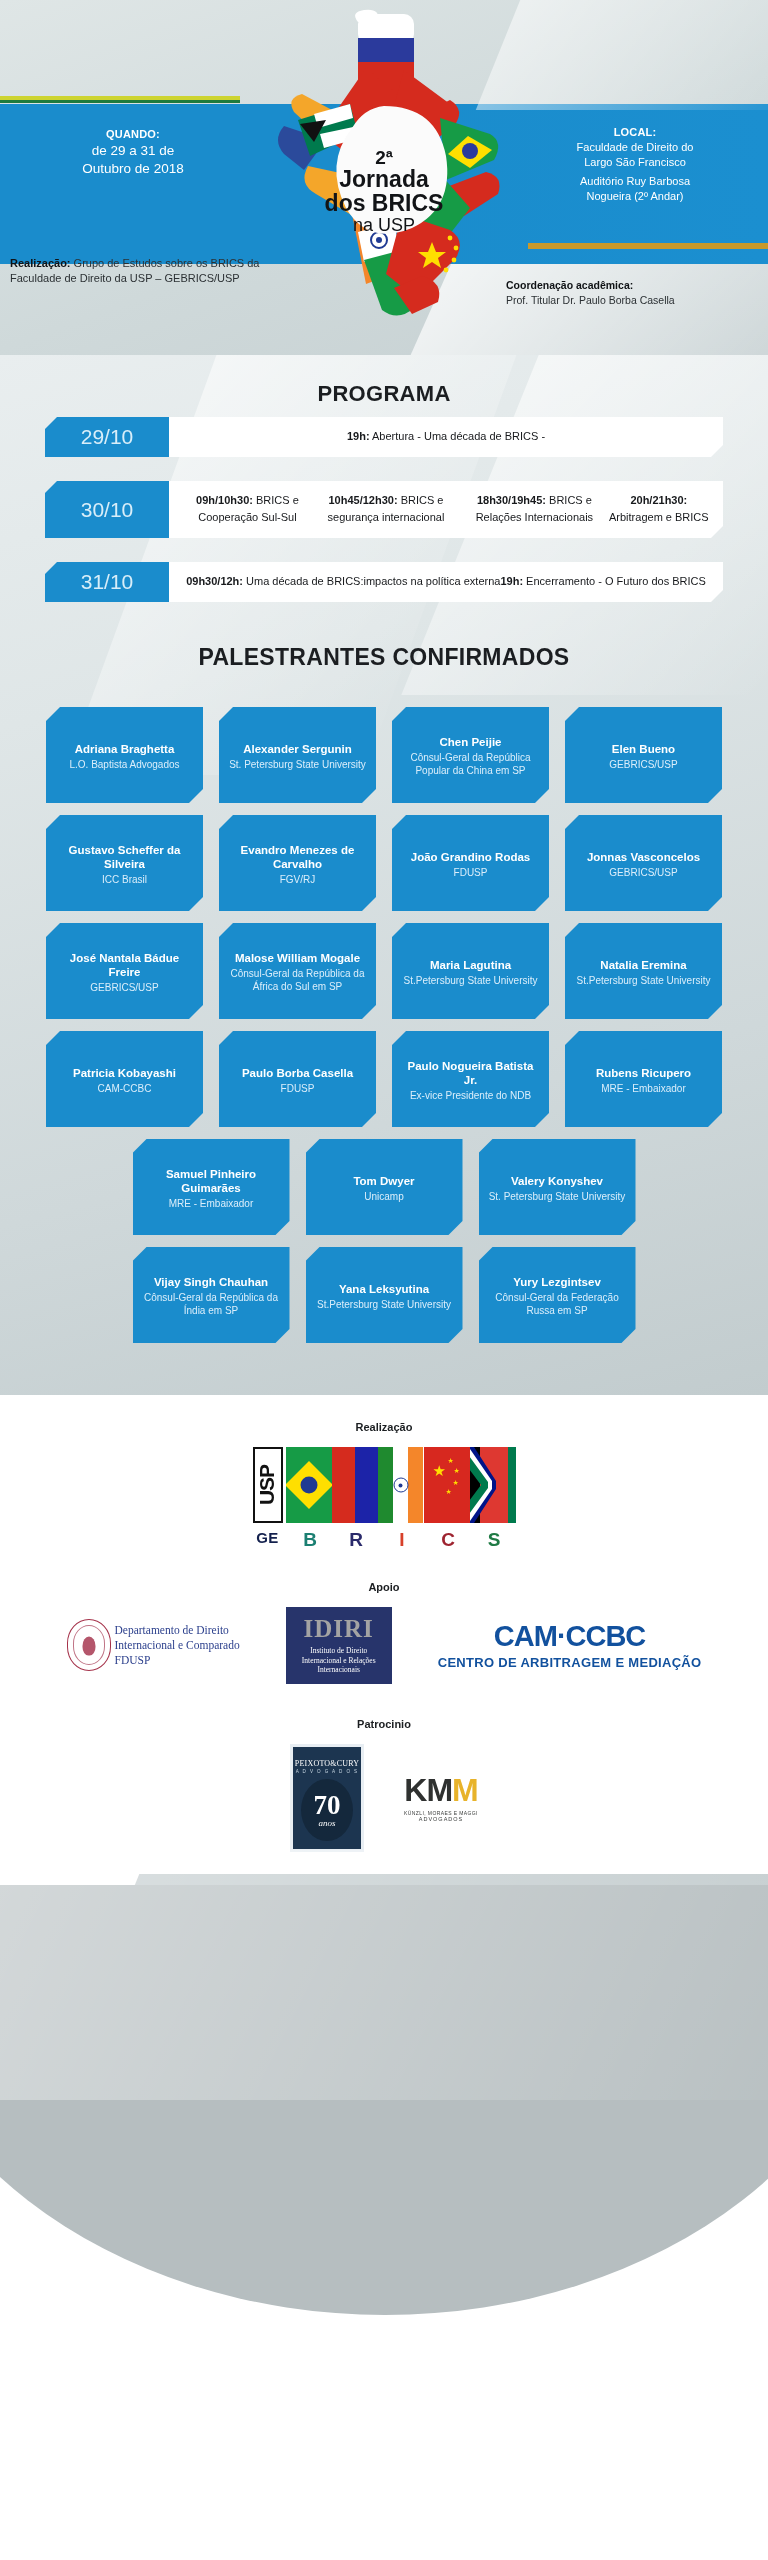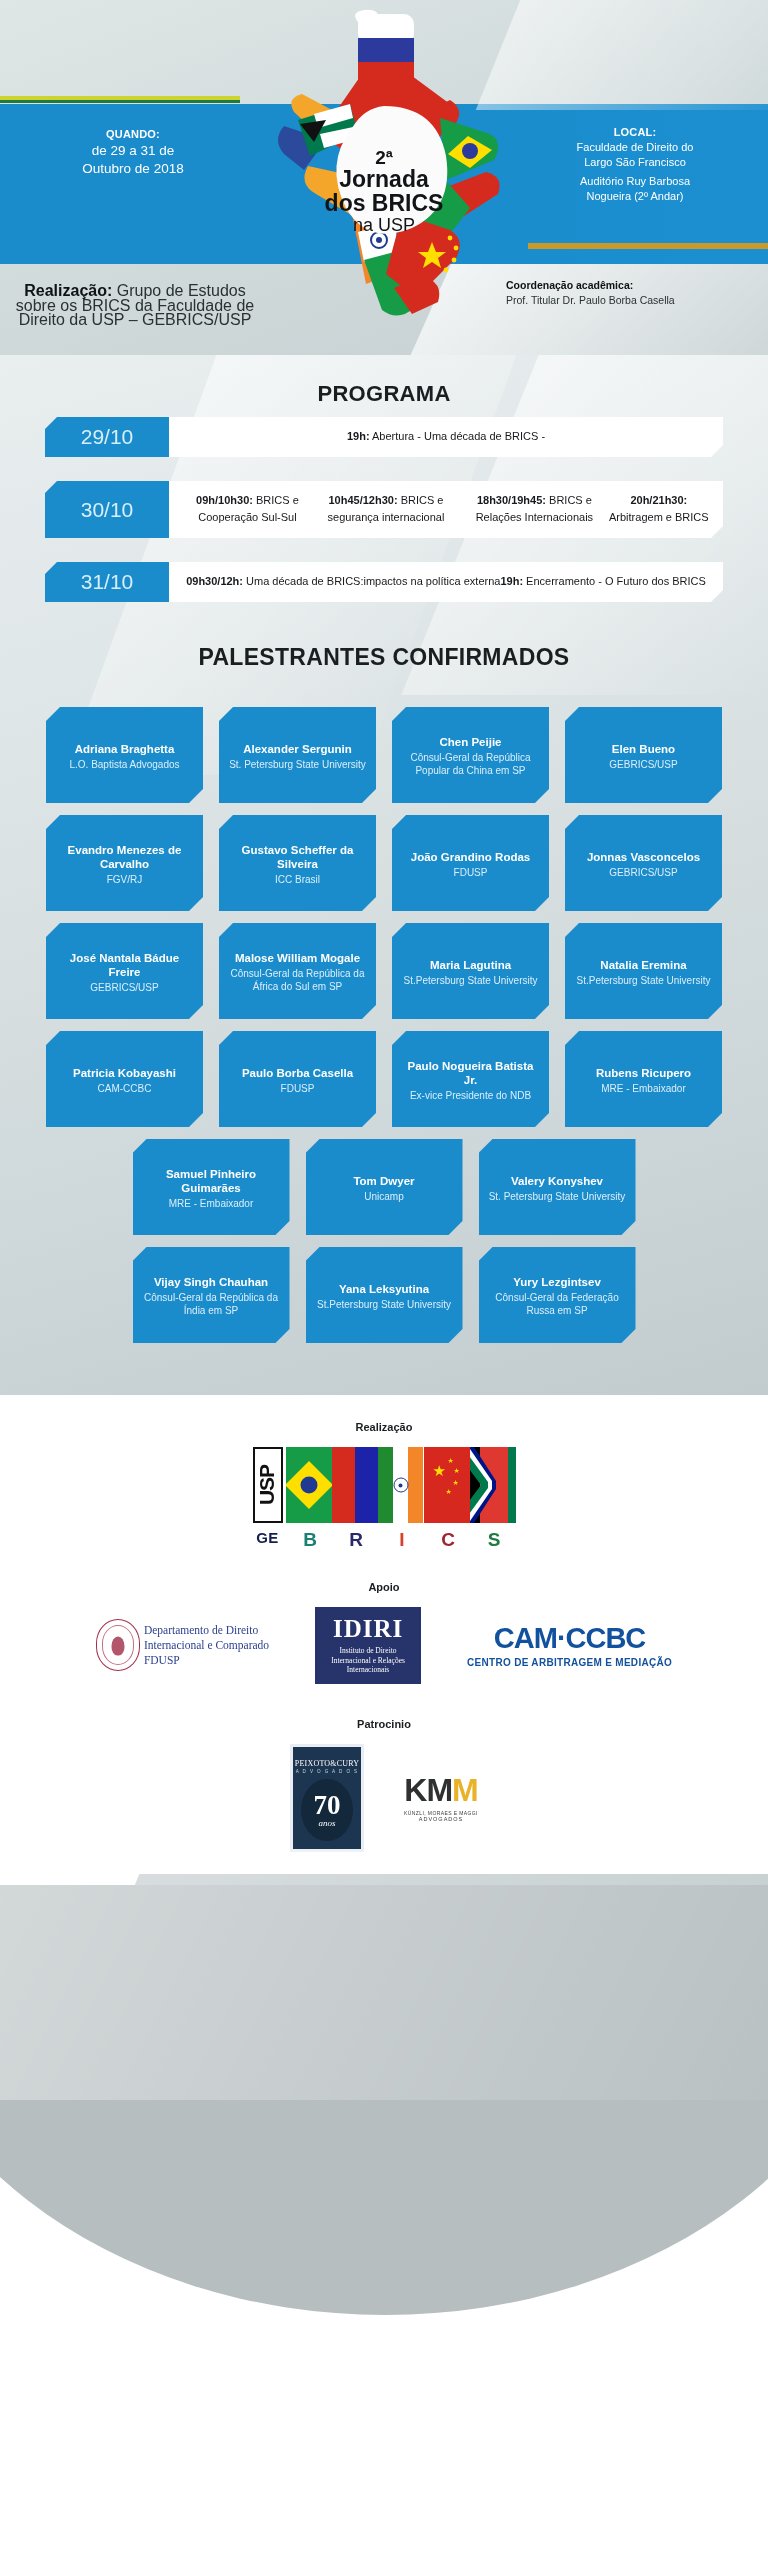--- a/index.html
+++ b/index.html
@@ -86,25 +86,25 @@
     line-height: 18px;
     font-weight: 300;
   }
   .hero-sub-sm {
     font-size: 11px;
     line-height: 15px;
   }
 
   .realiz {
     position: absolute;
-    left: 10px; top: 284px;
+    left: 10px; top: 256px;
     width: 250px;
-    text-align: center;
+    text-align: left;
     color: #2b3033;
-    font-size: 16px;
+    font-size: 11px;
     line-height: 14.5px;
   }
   .coord {
     position: absolute;
     right: 12px; top: 278px;
     width: 250px;
     text-align: left;
     color: #2b3033;
     font-size: 10.5px;
     line-height: 14.5px;
@@ -323,25 +323,25 @@
   .seal:before{
     content:""; position:absolute; left:5px; top:5px; right:5px; bottom:5px;
     border:1px solid #c07486; border-radius:50%/46%;
   }
   .seal:after{
     content:""; position:absolute; left:50%; top:52%; transform:translate(-50%,-50%);
     width:13px; height:19px; border-radius:50% 50% 45% 45%; background:#b4566b;
   }
   .fdusp-text { color:#2b3f8c; font-family:"Liberation Serif", serif; font-size:11.5px; line-height:15px; text-align:left; }
   .logo-idiri { width:106px; background:#27346b; padding:8px 6px 9px 6px; }
-  .idiri-big { color:#ffffff; font-family:"Liberation Serif", serif; font-weight:bold; font-size:25px; letter-spacing:1px; line-height:28px;}
+  .idiri-big { color:#a3a3a3; font-family:"Liberation Serif", serif; font-weight:bold; font-size:25px; letter-spacing:1px; line-height:28px;}
   .idiri-small { color:#fff; font-family:"Liberation Serif", serif; font-size:7.5px; line-height:9.5px; margin-top:3px; }
   .logo-cam { text-align:center; }
   .cam-wordmark { color:#12519e; font-weight:bold; font-size:29px; letter-spacing:-1px; line-height:30px; }
-  .cam-sub { color:#12519e; font-size:10px; font-weight:bold; letter-spacing:.3px; margin-top:4px; }
+  .cam-sub { color:#12519e; font-size:13px; font-weight:bold; letter-spacing:.3px; margin-top:4px; }
 
   .patro-row {
     display:flex; align-items:center; justify-content:center; gap:40px; margin-top:12px;
   }
   .logo-pc {
     width:74px; height:108px; background:#1c3550; border:3px solid #e8eef3;
     color:#fff; text-align:center; padding-top:12px;
   }
   .pc-name { font-family:"Liberation Serif", serif; font-size:8px; letter-spacing:.2px; }
   .pc-adv { font-size:4.6px; letter-spacing:1.4px; margin-top:1px; color:#c7d6e2; }
@@ -520,26 +520,26 @@
             <div class="sp-name">Chen Peijie</div>
             <div class="sp-aff">Cônsul-Geral da República Popular da China em SP</div>
           </div>
           <div class="sp-card">
             <div class="sp-name">Elen Bueno</div>
             <div class="sp-aff">GEBRICS/USP</div>
           </div>
         </div>
         <div class="sp-row">
           <div class="sp-card">
+            <div class="sp-name">Gustavo Scheffer da Silveira</div>
+            <div class="sp-aff">ICC Brasil</div>
+          </div>
+          <div class="sp-card">
             <div class="sp-name">Evandro Menezes de Carvalho</div>
             <div class="sp-aff">FGV/RJ</div>
-          </div>
-          <div class="sp-card">
-            <div class="sp-name">Gustavo Scheffer da Silveira</div>
-            <div class="sp-aff">ICC Brasil</div>
           </div>
           <div class="sp-card">
             <div class="sp-name">João Grandino Rodas</div>
             <div class="sp-aff">FDUSP</div>
           </div>
           <div class="sp-card">
             <div class="sp-name">Jonnas Vasconcelos</div>
             <div class="sp-aff">GEBRICS/USP</div>
           </div>
         </div>

